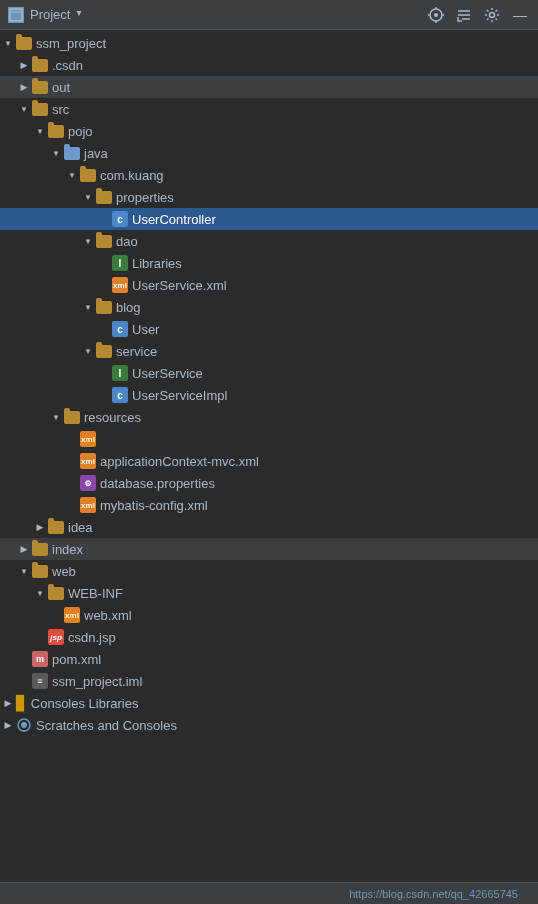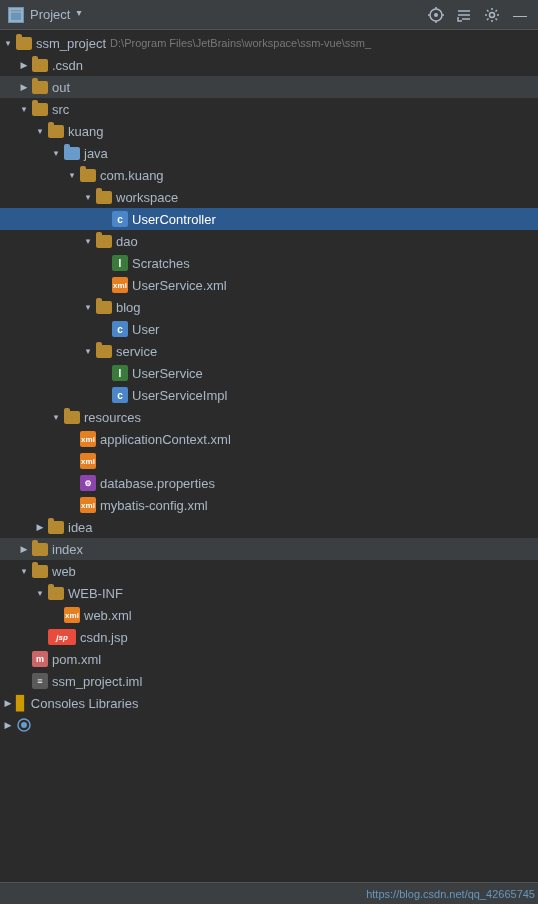--- a/index.html
+++ b/index.html
@@ -219,21 +219,21 @@
       margin-right: 4px;
       flex-shrink: 0;
     }
 
     
     .icon-jsp {
       background: #e74c3c;
       color: white;
       font-size: 8px;
       font-weight: bold;
-      width: 28px;
+      width: 16px;
       height: 16px;
       border-radius: 2px;
       display: inline-flex;
       align-items: center;
       justify-content: center;
       margin-right: 4px;
       flex-shrink: 0;
       font-style: italic;
     }
 
@@ -301,21 +301,21 @@
     }
 
     
     .status-bar {
       height: 22px;
       background: #3c3f41;
       border-top: 1px solid #555;
       display: flex;
       align-items: center;
       justify-content: flex-end;
-      padding-right: 3px;
+      padding-right: 20px;
       flex-shrink: 0;
     }
     .status-url {
       color: #6897bb;
       font-size: 11px;
     }
   </style>
 </head>
 <body>
 
@@ -358,21 +358,20 @@
     <div class="title-bar-btn">—</div>
   </div>
 </div>
 
 <div class="tree-panel" id="tree-container">
 <div class="tree-item">
       <span class="indent" style="width:0px"></span>
       <span class="arrow">▾</span>
       <div class="icon-folder"></div>
       <span class="item-label">ssm_project</span>
-      <span class="item-label-path"> D:\Program Files\JetBrains\workspace\ssm-vue\ssm_</span>
     </div>
     <div class="tree-item">
       <span class="indent" style="width:16px"></span>
       <span class="arrow">▶</span>
       <div class="icon-folder"></div>
       <span class="item-label">.csdn</span>
     </div>
     <div class="tree-item highlighted">
       <span class="indent" style="width:16px"></span>
       <span class="arrow">▶</span>
@@ -382,57 +381,57 @@
     <div class="tree-item">
       <span class="indent" style="width:16px"></span>
       <span class="arrow">▾</span>
       <div class="icon-folder"></div>
       <span class="item-label">src</span>
     </div>
     <div class="tree-item">
       <span class="indent" style="width:32px"></span>
       <span class="arrow">▾</span>
       <div class="icon-folder"></div>
-      <span class="item-label">kuang</span>
+      <span class="item-label">pojo</span>
     </div>
     <div class="tree-item">
       <span class="indent" style="width:48px"></span>
       <span class="arrow">▾</span>
       <div class="icon-folder-blue"></div>
       <span class="item-label">java</span>
     </div>
     <div class="tree-item">
       <span class="indent" style="width:64px"></span>
       <span class="arrow">▾</span>
       <div class="icon-folder"></div>
       <span class="item-label">com.kuang</span>
     </div>
     <div class="tree-item">
       <span class="indent" style="width:80px"></span>
       <span class="arrow">▾</span>
       <div class="icon-folder"></div>
-      <span class="item-label">workspace</span>
+      <span class="item-label">properties</span>
     </div>
     <div class="tree-item selected">
       <span class="indent" style="width:96px"></span>
       <span class="arrow-placeholder"></span>
       <div class="icon-class-c">c</div>
       <span class="item-label">UserController</span>
     </div>
     <div class="tree-item">
       <span class="indent" style="width:80px"></span>
       <span class="arrow">▾</span>
       <div class="icon-folder"></div>
       <span class="item-label">dao</span>
     </div>
     <div class="tree-item">
       <span class="indent" style="width:96px"></span>
       <span class="arrow-placeholder"></span>
       <div class="icon-class-i">I</div>
-      <span class="item-label">Scratches</span>
+      <span class="item-label">Libraries</span>
     </div>
     <div class="tree-item">
       <span class="indent" style="width:96px"></span>
       <span class="arrow-placeholder"></span>
       <div class="icon-xml">xml</div>
       <span class="item-label">UserService.xml</span>
     </div>
     <div class="tree-item">
       <span class="indent" style="width:80px"></span>
       <span class="arrow">▾</span>
@@ -466,26 +465,26 @@
     <div class="tree-item">
       <span class="indent" style="width:48px"></span>
       <span class="arrow">▾</span>
       <div class="icon-folder"></div>
       <span class="item-label">resources</span>
     </div>
     <div class="tree-item">
       <span class="indent" style="width:64px"></span>
       <span class="arrow-placeholder"></span>
       <div class="icon-xml">xml</div>
-      <span class="item-label">applicationContext.xml</span>
     </div>
     <div class="tree-item">
       <span class="indent" style="width:64px"></span>
       <span class="arrow-placeholder"></span>
       <div class="icon-xml">xml</div>
+      <span class="item-label">applicationContext-mvc.xml</span>
     </div>
     <div class="tree-item">
       <span class="indent" style="width:64px"></span>
       <span class="arrow-placeholder"></span>
       <div class="icon-props">⚙</div>
       <span class="item-label">database.properties</span>
     </div>
     <div class="tree-item">
       <span class="indent" style="width:64px"></span>
       <span class="arrow-placeholder"></span>
@@ -548,18 +547,19 @@
     </div>
     <div class="tree-item">
       <span class="indent" style="width:0px"></span>
       <span class="arrow">▶</span>
       <div class="icon-scratch">
         <svg width="16" height="16" viewBox="0 0 16 16">
           <circle cx="8" cy="8" r="6" fill="none" stroke="#6a9bca" stroke-width="1.5"></circle>
           <circle cx="8" cy="8" r="3" fill="#6a9bca"></circle>
         </svg>
       </div>
+      <span class="item-label">Scratches and Consoles</span>
     </div>
   </div>
 
 <div class="status-bar">
   <span class="status-url">https://blog.csdn.net/qq_42665745</span>
 </div>
 
 </body></html>

